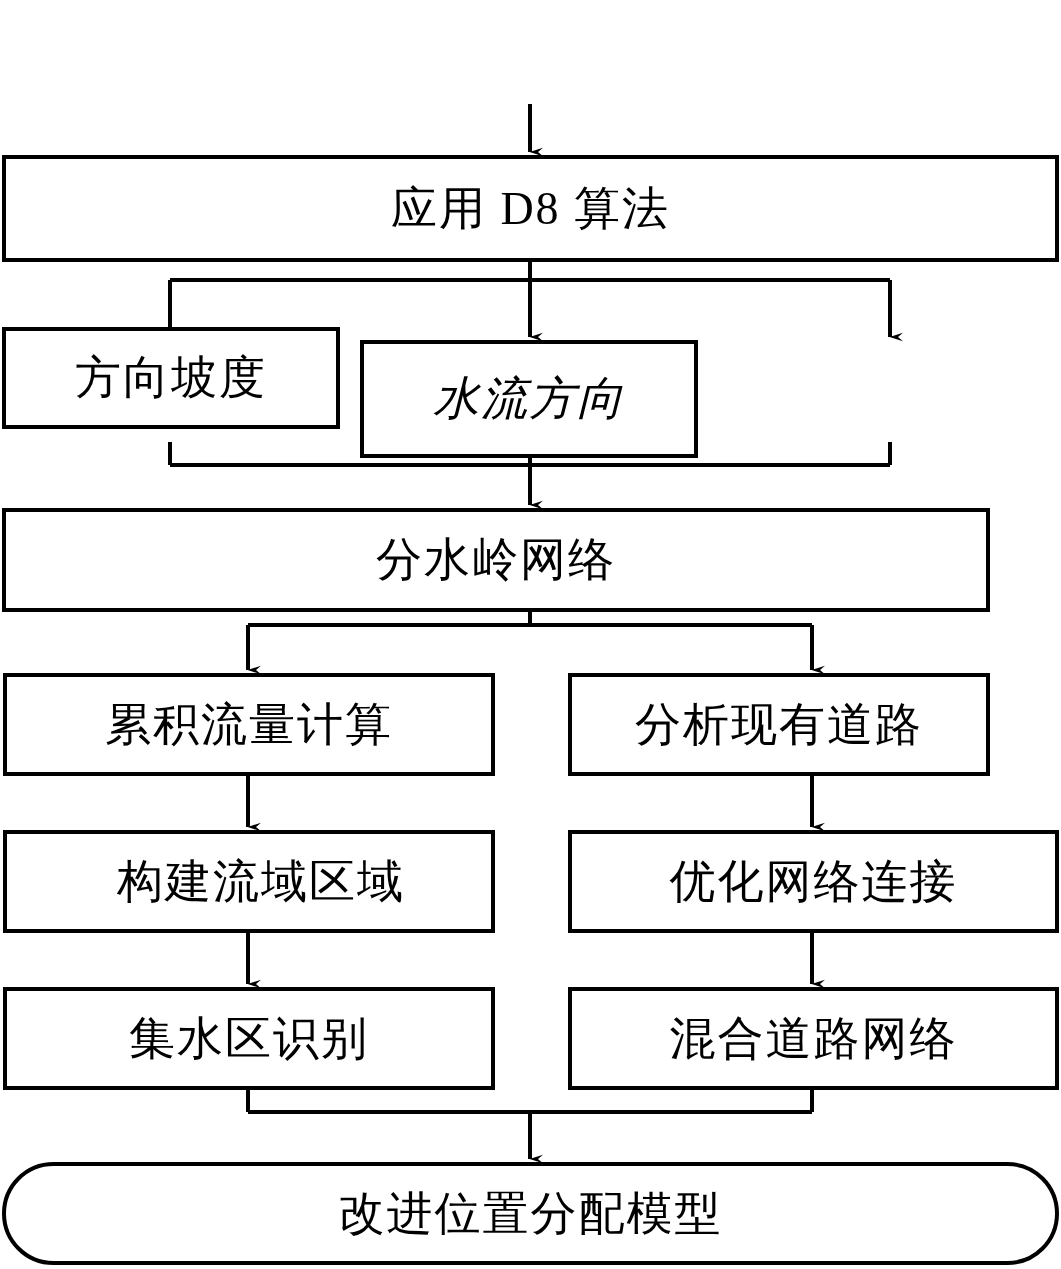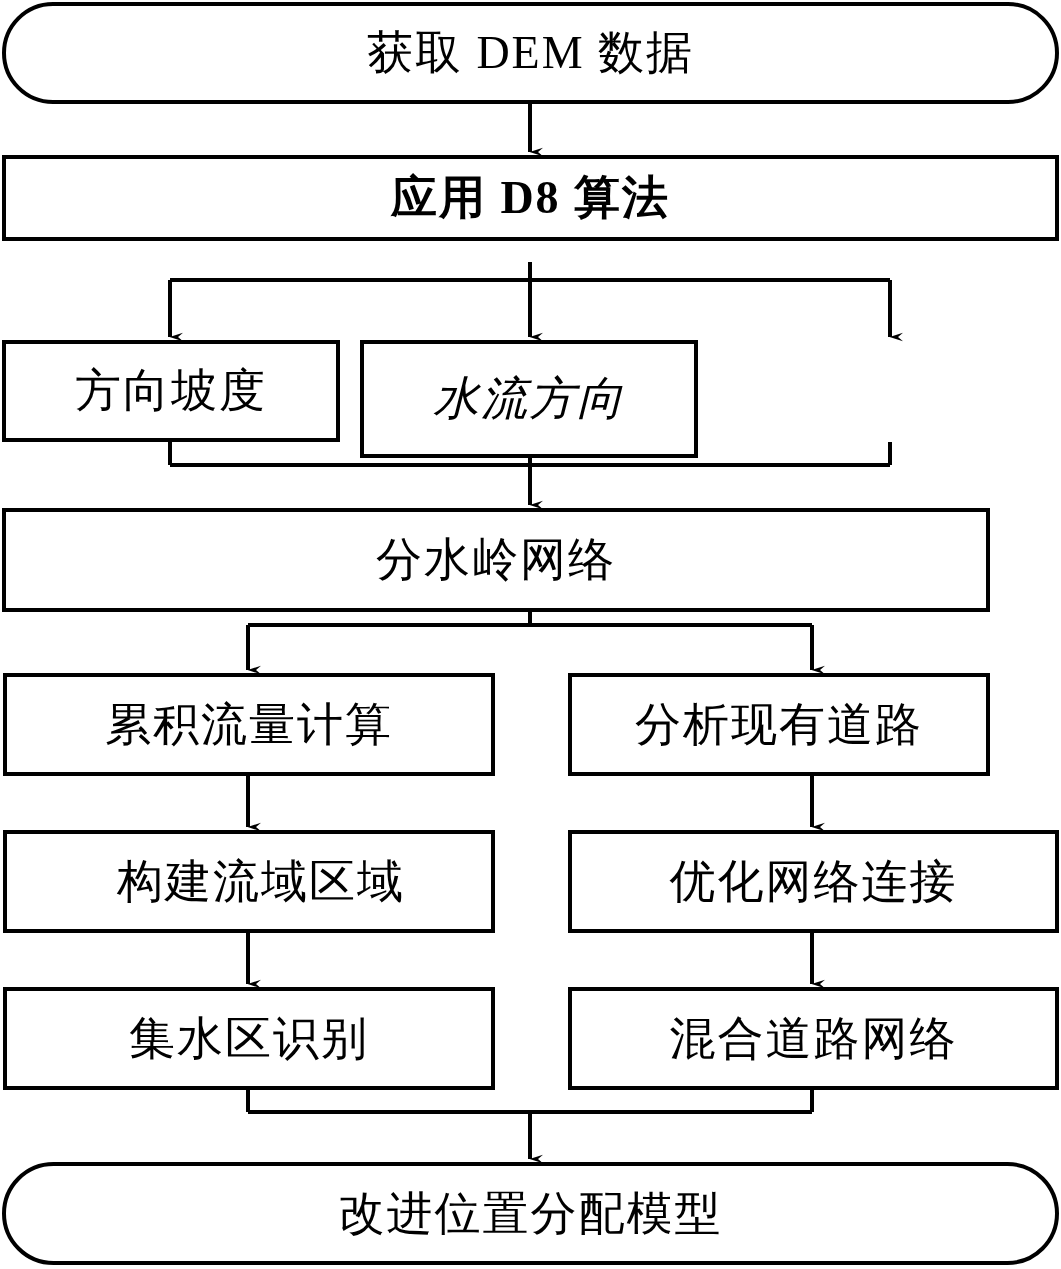--- a/index.html
+++ b/index.html
@@ -51,29 +51,26 @@
       <line x1="812" y1="776" x2="812" y2="827" marker-end="url(#ah)"></line>
       <line x1="812" y1="933" x2="812" y2="984" marker-end="url(#ah)"></line>
 
       <line x1="248" y1="1090" x2="248" y2="1112"></line>
       <line x1="812" y1="1090" x2="812" y2="1112"></line>
       <line x1="248" y1="1112" x2="812" y2="1112"></line>
       <line x1="530" y1="1112" x2="530" y2="1159" marker-end="url(#ah)"></line>
     </g>
   </svg>
 
-  <div class="node terminal" style="left:2px;top:2px;width:1057px;height:102px;">
-    <span class="lbl">获取 DEM 数据</span>
-  </div>
 
-  <div class="node" style="left:2px;top:155px;width:1057px;height:86px;font-weight:bold;">
+  <div class="node" style="left:2px;top:155px;width:1057px;height:107px;">
     <span class="lbl">应用 D8 算法</span>
   </div>
 
-  <div class="node" style="left:2px;top:340px;width:338px;height:102px;font-family:Liberation Serif, serif;">
+  <div class="node" style="left:2px;top:327px;width:338px;height:102px;font-family:Liberation Serif, serif;">
     <span class="lbl">方向坡度</span>
   </div>
 
   <div class="node" style="left:360px;top:340px;width:338px;height:118px;font-style:italic;">
     <span class="lbl">水流方向</span>
   </div>
 
 
   <div class="node" style="left:2px;top:508px;width:988px;height:104px;">
     <span class="lbl">分水岭网络</span>

